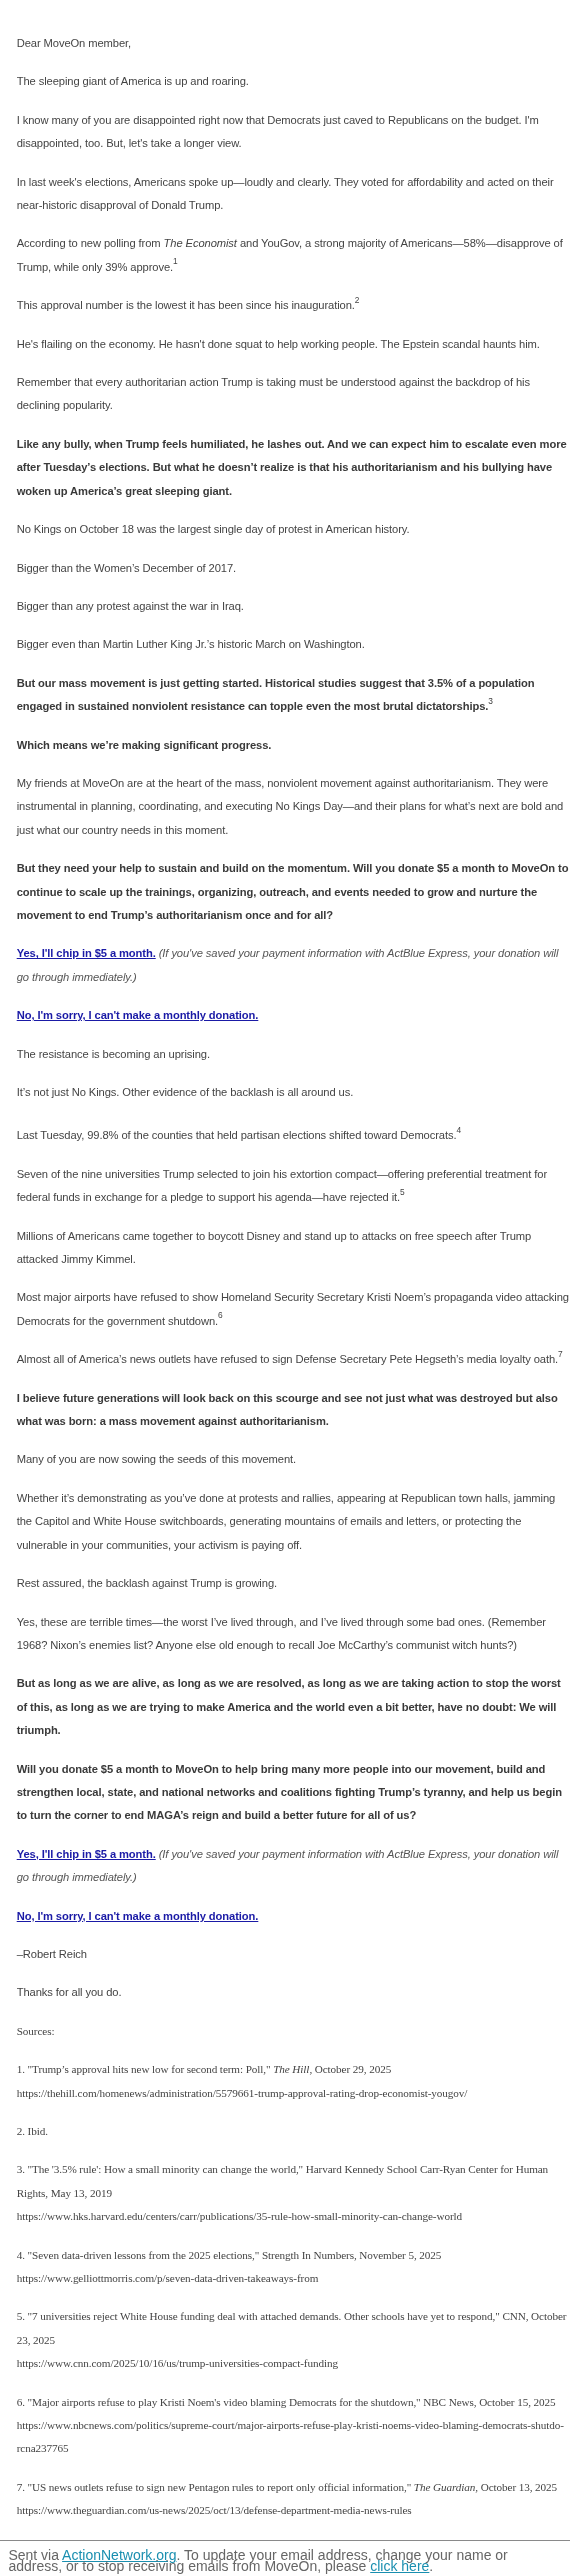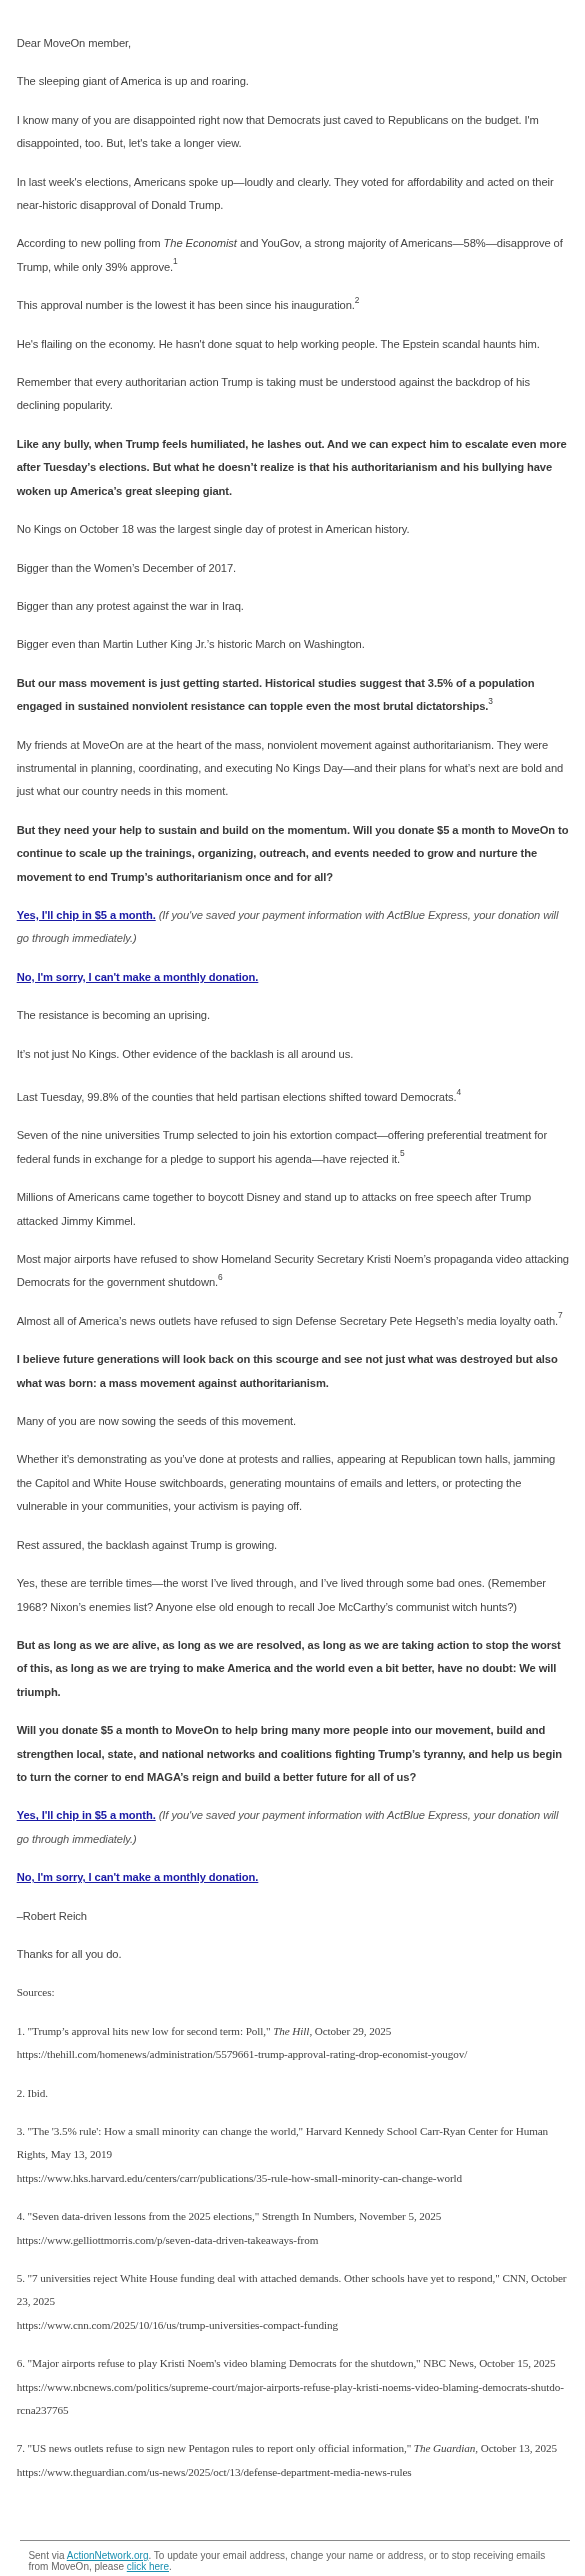--- a/index.html
+++ b/index.html
@@ -4,41 +4,42 @@
 <style>
   html, body { margin: 0; padding: 0; background: #ffffff; }
   body { width: 586px; min-height: 2576px; position: relative; font-family: "Liberation Sans", sans-serif; color: #444444; }
   .email { padding: 32px 16.7px 0 16.7px; font-size: 11.2px; line-height: 23.4px; letter-spacing: -0.1px; }
   .email p { margin: 0 0 15px 0; }
   .email b, .email .bold { font-weight: bold; color: #3a3a3a; }
   sup { font-size: 8.4px; line-height: 0; position: relative; top: -1.7px; vertical-align: super; }
   a.cta { color: #1a1aa6; font-weight: bold; }
   .note { font-style: italic; color: #555; }
   .src p { margin-bottom: 15px; font-family: Liberation Serif, serif; }
-  .footer-bar { position: absolute; left: 0; right: 16px; top: 2540px; border-top: 1.7px solid #8a8a8a; padding: 9.2px 8.4px 0 8.4px; font-size: 10px; line-height: 11px; color: #666; margin-left: 20px; }
+  .footer-bar { position: absolute; left: 0; right: 16px; top: 2540px; border-top: 1.7px solid #8a8a8a; padding: 9.2px 8.4px 0 8.4px; font-size: 14px; line-height: 11px; color: #666; }
   .footer-bar a { color: #1a8fb0; text-decoration: underline; }
 </style>
 </head>
 <body>
 
 <div class="email">
   <p>Dear MoveOn member,</p>
   <p>The sleeping giant of America is up and roaring.</p>
   <p>I know many of you are disappointed right now that Democrats just caved to Republicans on the budget. I'm disappointed, too. But, let's take a longer view.</p>
   <p>In last week's elections, Americans spoke up—loudly and clearly. They voted for affordability and acted on their near-historic disapproval of Donald Trump.</p>
   <p><span>According to new polling from </span><i>The Economist</i><span> and YouGov, a strong majority of Americans—58%—disapprove of Trump, while only 39% approve.</span><sup>1</sup></p>
   <p><span>This approval number is the lowest it has been since his inauguration.</span><sup>2</sup></p>
   <p>He's flailing on the economy. He hasn't done squat to help working people. The Epstein scandal haunts him.</p>
   <p>Remember that every authoritarian action Trump is taking must be understood against the backdrop of his declining popularity.</p>
   <p class="bold">Like any bully, when Trump feels humiliated, he lashes out. And we can expect him to escalate even more after Tuesday’s elections. But what he doesn’t realize is that his authoritarianism and his bullying have woken up America’s great sleeping giant.</p>
   <p>No Kings on October 18 was the largest single day of protest in American history.</p>
   <p>Bigger than the Women’s December of 2017.</p>
   <p>Bigger than any protest against the war in Iraq.</p>
   <p>Bigger even than Martin Luther King Jr.’s historic March on Washington.</p>
   <p class="bold"><span>But our mass movement is just getting started. Historical studies suggest that 3.5% of a population engaged in sustained nonviolent resistance can topple even the most brutal dictatorships.</span><sup style="font-weight:normal">3</sup></p>
+  <p class="bold">Which means we’re making significant progress.</p>
   <p>My friends at MoveOn are at the heart of the mass, nonviolent movement against authoritarianism. They were instrumental in planning, coordinating, and executing No Kings Day—and their plans for what’s next are bold and just what our country needs in this moment.</p>
   <p class="bold">But they need your help to sustain and build on the momentum. Will you donate $5 a month to MoveOn to continue to scale up the trainings, organizing, outreach, and events needed to grow and nurture the movement to end Trump’s authoritarianism once and for all?</p>
 
   <p><a href="#" class="cta">Yes, I'll chip in $5 a month.</a><span class="note"> (If you've saved your payment information with ActBlue Express, your donation will go through immediately.)</span></p>
   <p><a href="#" class="cta">No, I'm sorry, I can't make a monthly donation.</a></p>
 
   <p>The resistance is becoming an uprising.</p>
   <p style="margin-bottom:20px">It’s not just No Kings. Other evidence of the backlash is all around us.</p>
   <p><span>Last Tuesday, 99.8% of the counties that held partisan elections shifted toward Democrats.</span><sup>4</sup></p>
   <p><span>Seven of the nine universities Trump selected to join his extortion compact—offering preferential treatment for federal funds in exchange for a pledge to support his agenda—have rejected it.</span><sup>5</sup></p>

